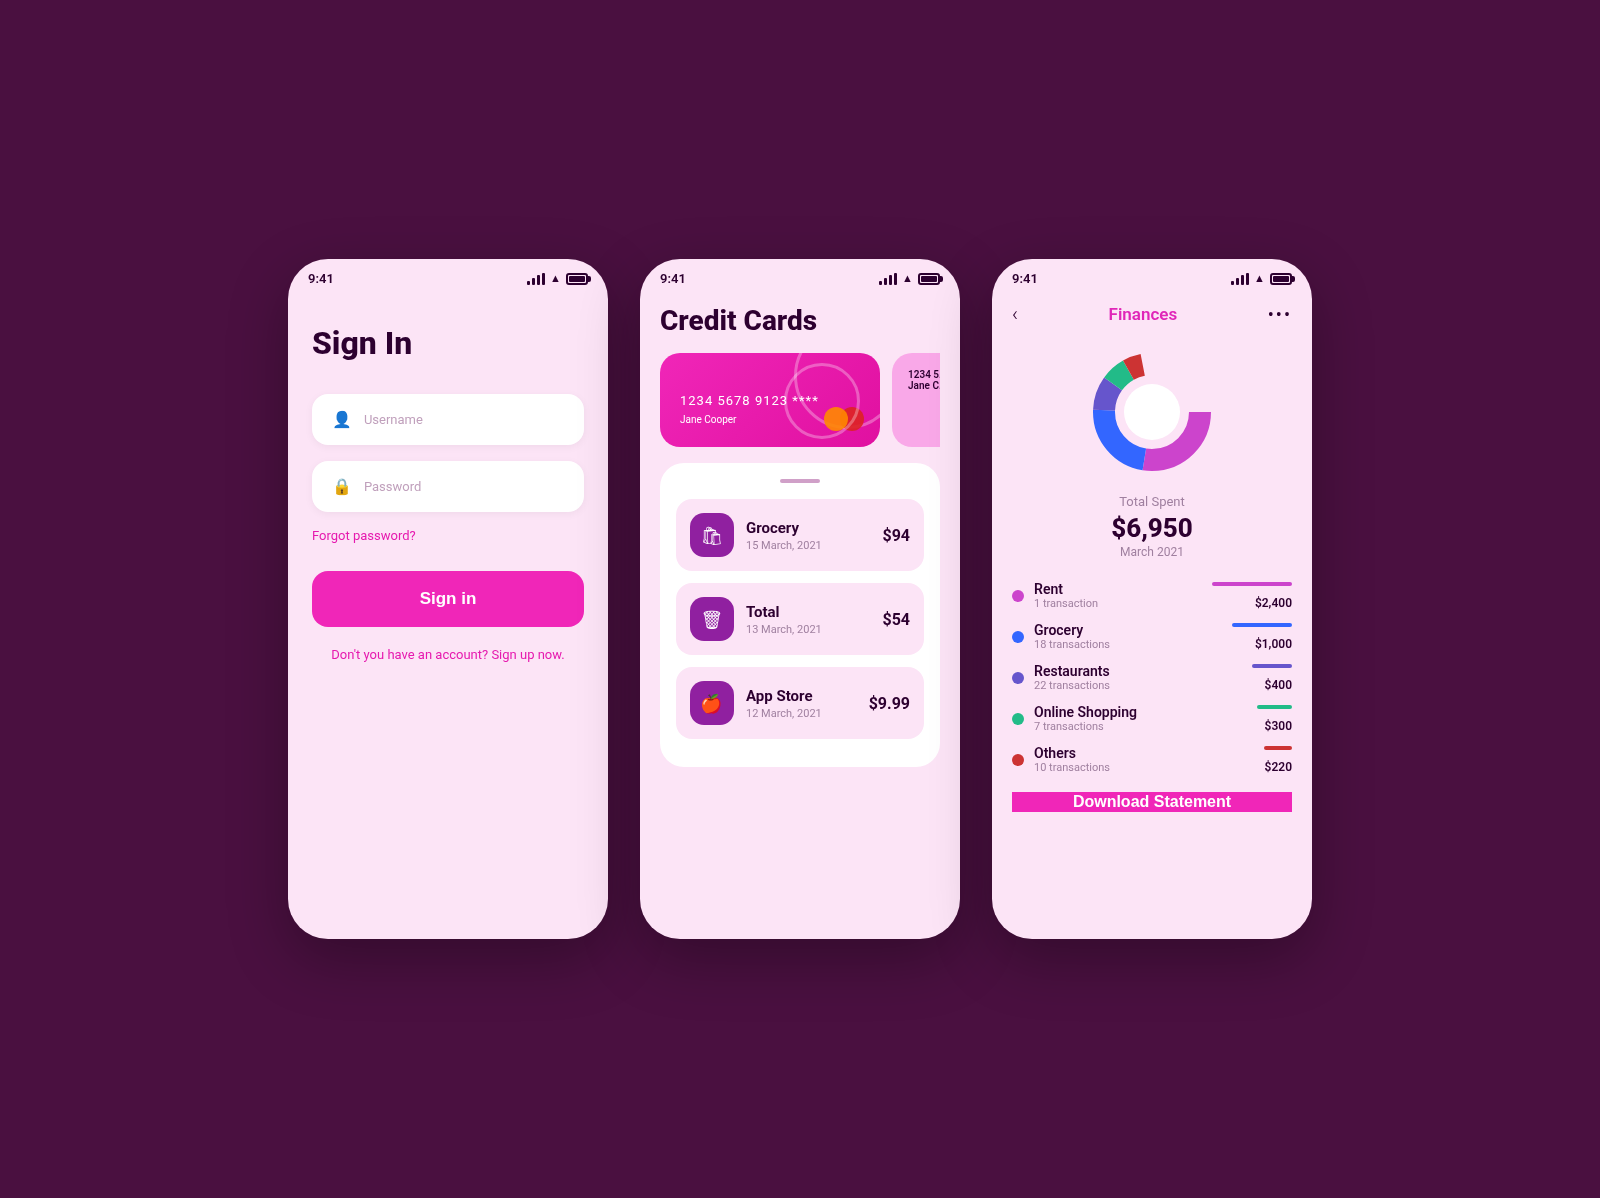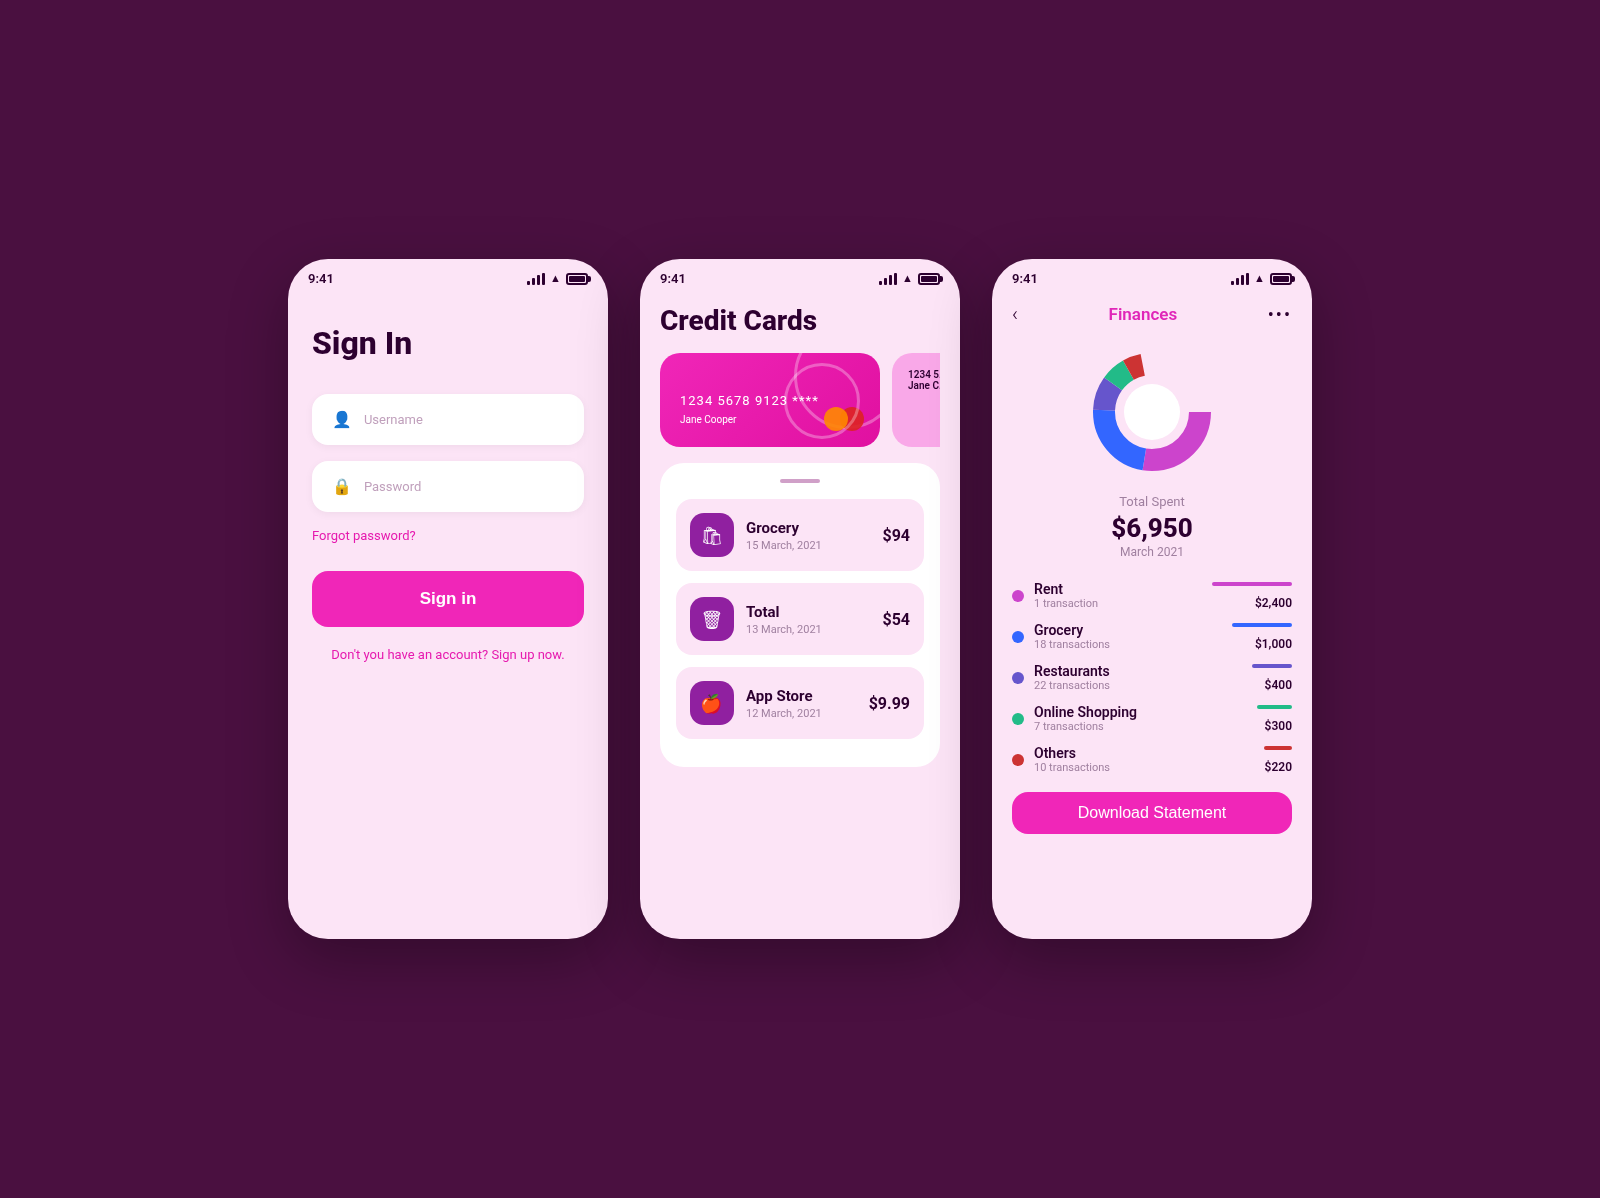--- a/index.html
+++ b/index.html
@@ -394,24 +394,24 @@
     .category-amount {
       font-size: 12px;
       font-weight: 600;
       color: #2d0030;
     }
 
     .download-btn {
       background: #f026b8;
       color: white;
       border: none;
-      border-radius: 16px;
-      padding: 12px;
+      border-radius: 0;
+      padding: 1px;
       font-size: 16px;
-      font-weight: 400;
+      font-weight: 700;
       cursor: pointer;
       width: 100%;
       margin-top: 12px;
     }
   </style>
 </head>
 <body>
 
 <div class="phone phone-1">
   <div class="status-bar">

